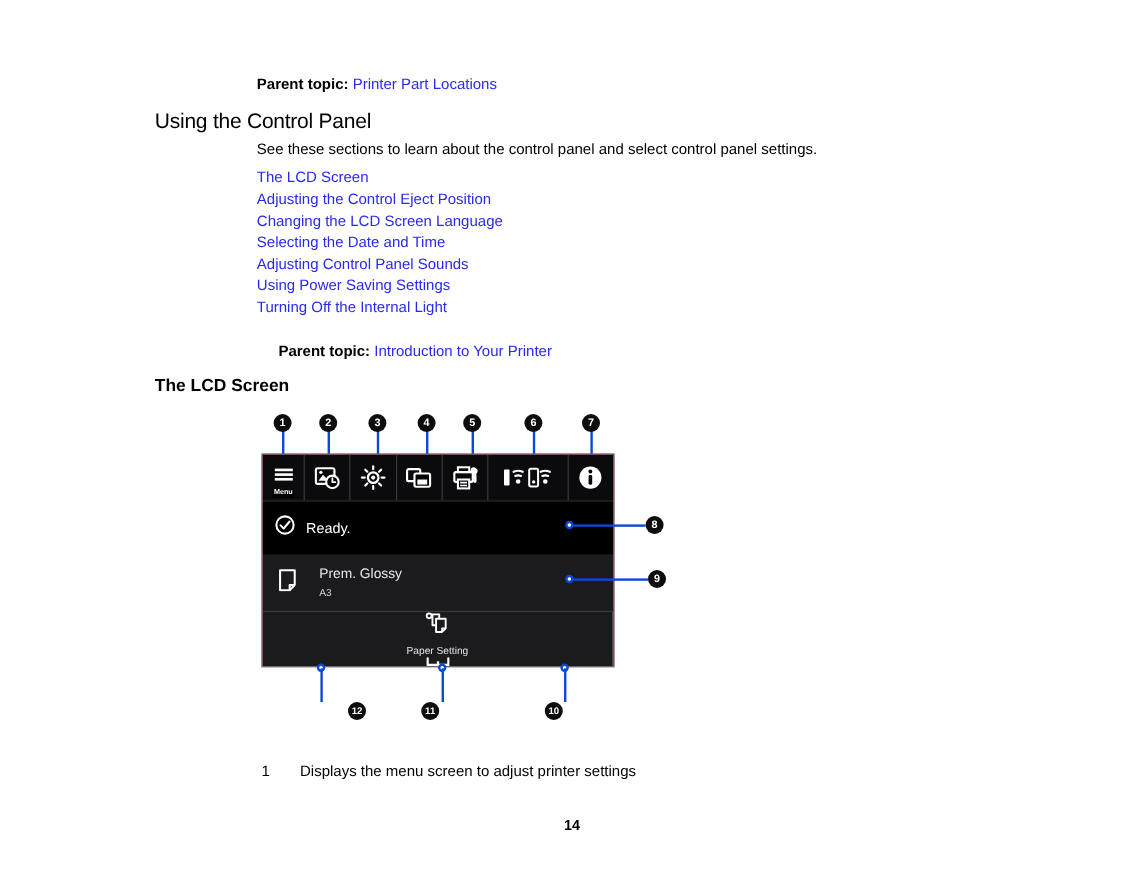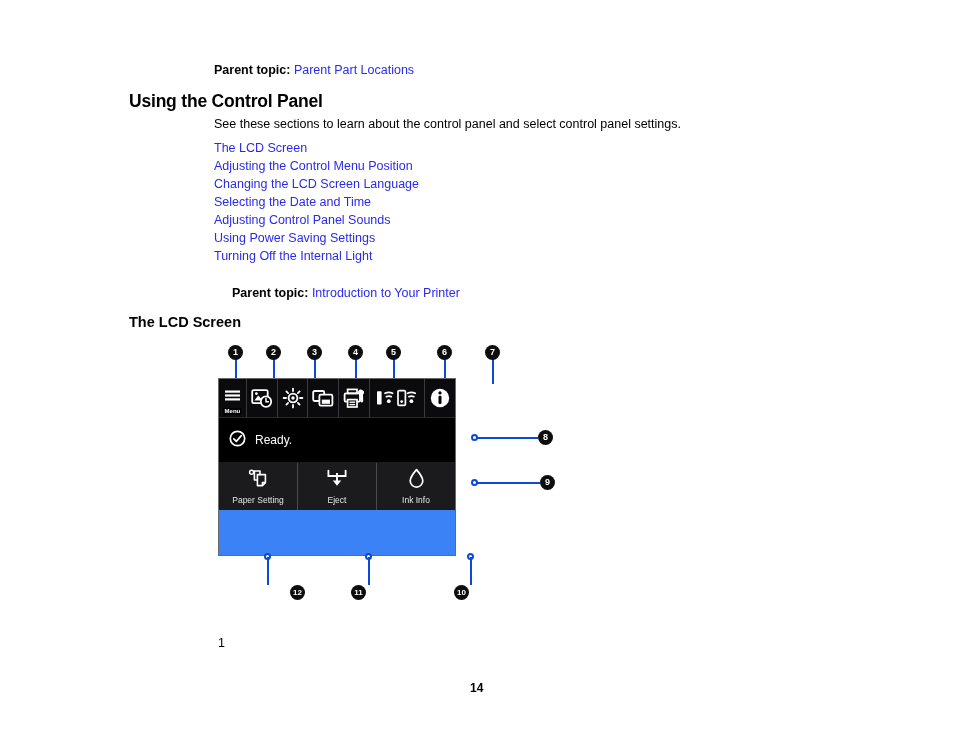--- a/index.html
+++ b/index.html
@@ -32,21 +32,21 @@
     font-weight: bold;
     color: #000;
   }
   .parent-topic .lnk {
     color: #2a2aec;
   }
 
   .h1 {
     position: absolute;
     font-size: 17.5px;
-    font-weight: bold;
+    font-weight: normal;
     letter-spacing: -0.2px;
     color: #000;
     white-space: nowrap;
   }
   .h2 {
     position: absolute;
     font-size: 14.5px;
     font-weight: bold;
     color: #000;
     white-space: nowrap;
@@ -94,23 +94,23 @@
     left: 218px;
     top: 344px;
     width: 350px;
     height: 265px;
   }
 
   .lcd {
     position: absolute;
     left: 0px;
     top: 34px;
-    width: 238px;
+    width: 294px;
     height: 178px;
-    background: #3b82f6;
+    background: #be185d;
     border: 1px solid #6a6a6a;
     box-sizing: border-box;
     overflow: hidden;
   }
 
   
   .lcd-toolbar {
     display: flex;
     height: 38px;
     background: #0b0b0d;
@@ -178,20 +178,21 @@
     color: #d0d0d0;
     font-size: 8.5px;
     margin-top: 3px;
   }
 
   
   .lcd-buttons {
     display: flex;
     height: 47px;
     background: #1b1b1e;
+    flex-direction: column;
   }
   .bt-btn {
     flex: 1 1 0;
     display: flex;
     flex-direction: column;
     align-items: center;
     justify-content: center;
     border-right: 1px solid #4a4a4e;
     gap: 3px;
   }
@@ -238,30 +239,30 @@
     box-sizing: border-box;
   }
 </style>
 </head>
 <body>
 
 <div class="page">
 
   <div class="parent-topic" style="left:214px; top:62px;">
     <span class="lbl">Parent topic:</span>
-    <span class="lnk">Parent Part Locations</span>
+    <span class="lnk">Printer Part Locations</span>
   </div>
 
   <div class="h1" style="left:129px; top:91px;">Using the Control Panel</div>
 
   <div class="body-text" style="left:214px; top:117px;">See these sections to learn about the control panel and select control panel settings.</div>
 
   <div class="toc" style="left:214px; top:139px;">
     <a href="#">The LCD Screen</a>
-    <a href="#">Adjusting the Control Menu Position</a>
+    <a href="#">Adjusting the Control Eject Position</a>
     <a href="#">Changing the LCD Screen Language</a>
     <a href="#">Selecting the Date and Time</a>
     <a href="#">Adjusting Control Panel Sounds</a>
     <a href="#">Using Power Saving Settings</a>
     <a href="#">Turning Off the Internal Light</a>
   </div>
 
   <div class="parent-topic" style="left:232px; top:285px;">
     <span class="lbl">Parent topic:</span>
     <span class="lnk">Introduction to Your Printer</span>
@@ -388,20 +389,32 @@
       <div class="lcd-status">
         <span>
           <svg width="17" height="17" viewBox="0 0 17 17">
             <circle cx="8.5" cy="8.5" r="7.2" fill="none" stroke="#ffffff" stroke-width="1.7"></circle>
             <path d="M4.8 8.8 L7.4 11.4 L12.3 5.6" fill="none" stroke="#ffffff" stroke-width="1.7" stroke-linecap="round" stroke-linejoin="round"></path>
           </svg>
         </span>
         <span class="st-text">Ready.</span>
       </div>
 
+      <div class="lcd-paper">
+        <span>
+          <svg width="16" height="19" viewBox="0 0 16 19">
+            <path d="M1.4 1.2 h12.2 v12.4 l-4.2 4.2 h-8.0 z" fill="none" stroke="#ffffff" stroke-width="1.7" stroke-linejoin="round"></path>
+            <path d="M13.6 13.6 h-4.2 v4.2" fill="none" stroke="#ffffff" stroke-width="1.7" stroke-linejoin="round"></path>
+          </svg>
+        </span>
+        <span class="pp-txt">
+          <span class="pp-name" style="display:block">Prem. Glossy</span>
+          <span class="pp-size" style="display:block">A3</span>
+        </span>
+      </div>
 
       <div class="lcd-buttons">
 
         <div class="bt-btn">
           <span>
             <svg width="21" height="19" viewBox="0 0 21 19">
               <circle cx="3.6" cy="3.2" r="2.0" fill="none" stroke="#ffffff" stroke-width="1.5"></circle>
               <path d="M6.4 2.0 h5.6 v9.0 h-5.6 z" fill="none" stroke="#ffffff" stroke-width="1.6" stroke-linejoin="round"></path>
               <path d="M9.4 5.6 h8.0 v8.0 l-3.0 3.0 h-5.0 z" fill="#1b1b1e" stroke="#ffffff" stroke-width="1.6" stroke-linejoin="round"></path>
               <path d="M17.4 13.6 h-3.0 v3.0" fill="none" stroke="#ffffff" stroke-width="1.5" stroke-linejoin="round"></path>
@@ -449,18 +462,19 @@
     <div class="callout two-digit" style="left:133px; top:241px;">11</div>
 
     <div class="dot" style="left:249px; top:209px;"></div>
     <div class="lead-v" style="left:252px; top:213px; height:28px;"></div>
     <div class="callout two-digit" style="left:236px; top:241px;">10</div>
   </div>
 
   <div class="item-list" style="left:218px; top:636px;">
     <div class="item-row">
       <span class="item-num">1</span>
+      <span>Displays the menu screen to adjust printer settings</span>
     </div>
   </div>
 
   <div class="page-number" style="left:470px; top:681px;">14</div>
 
 </div>
 
 </body></html>

